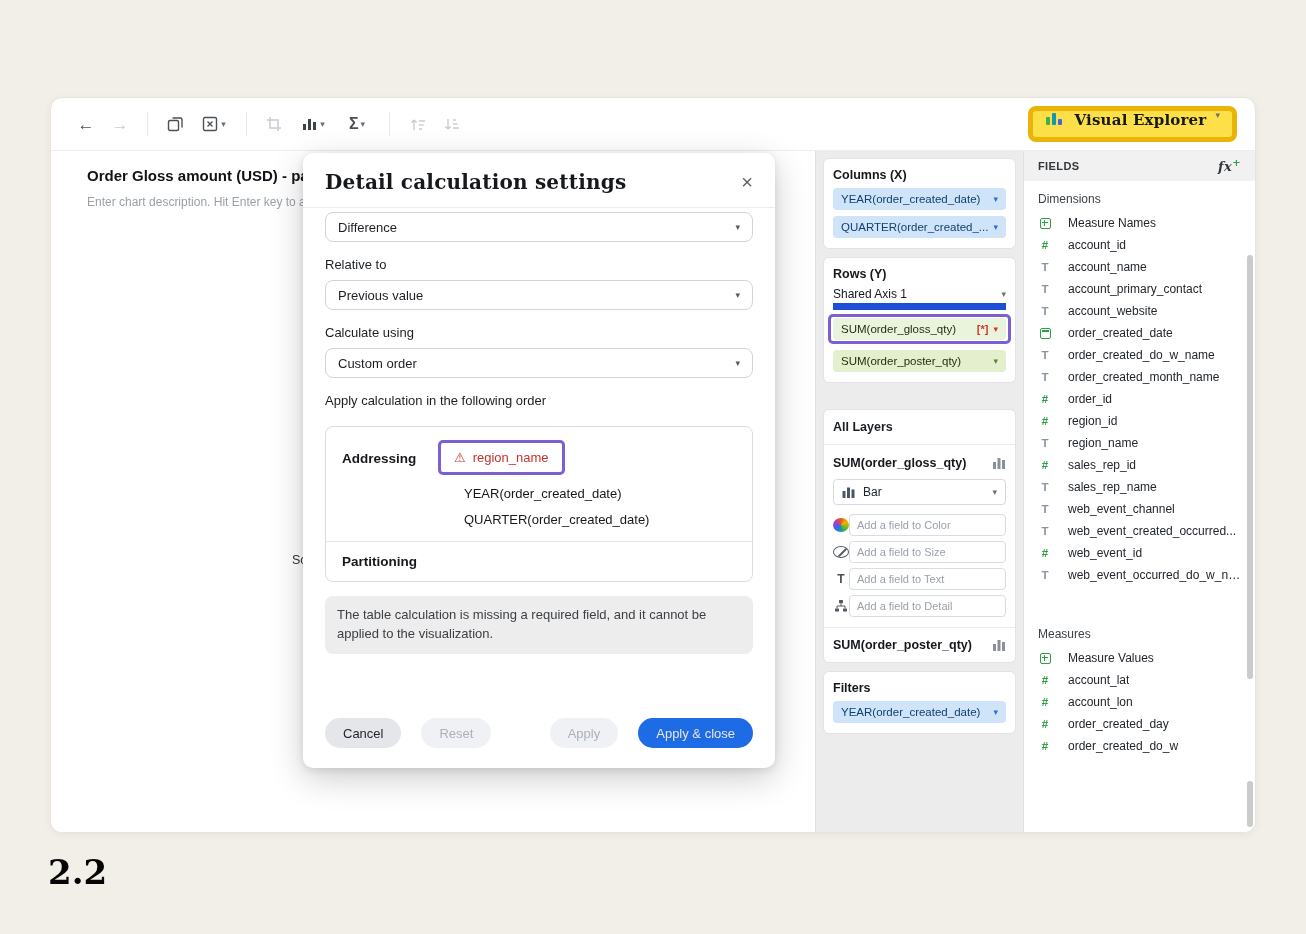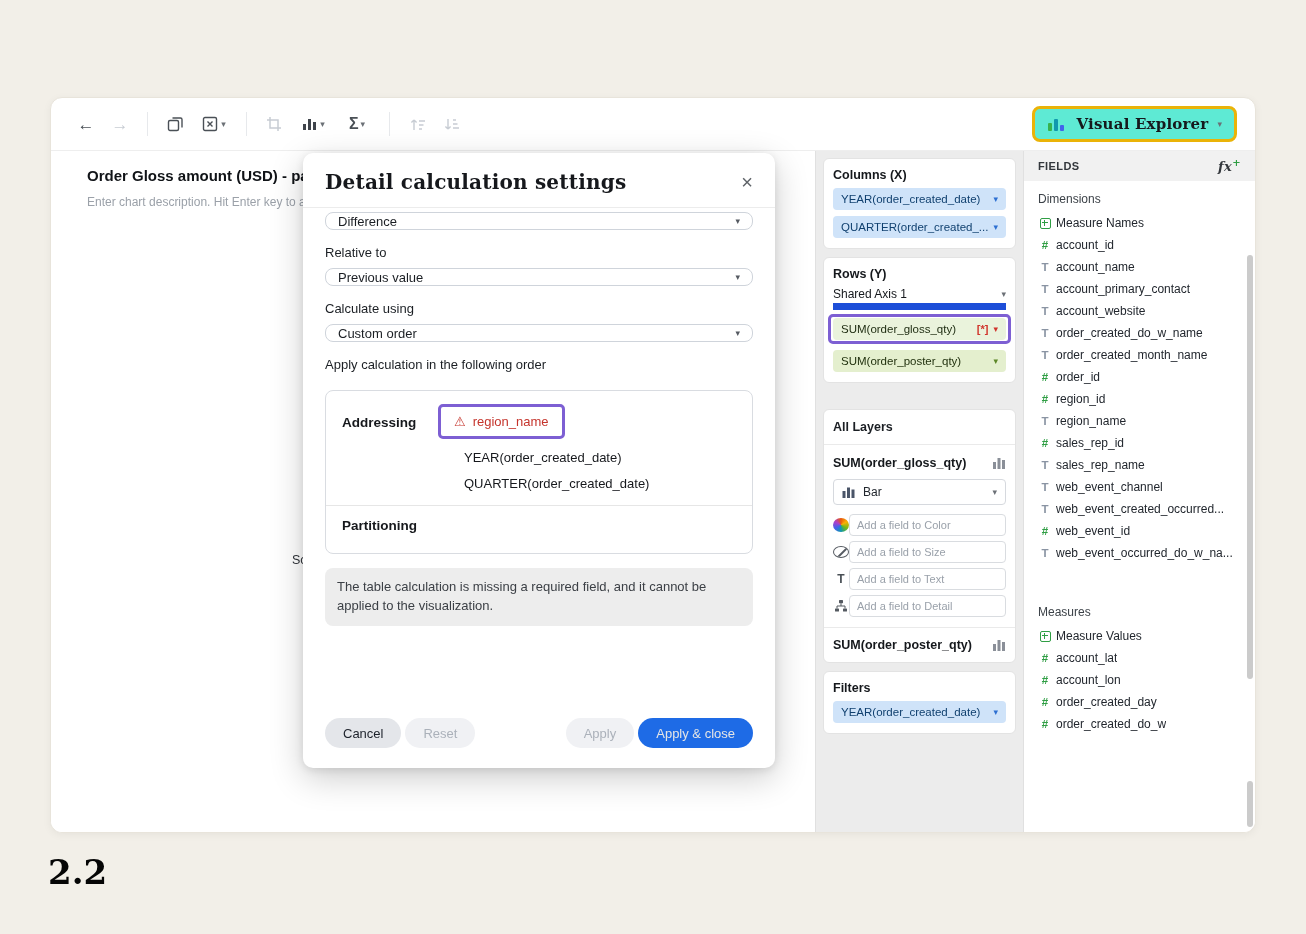--- a/index.html
+++ b/index.html
@@ -20,22 +20,22 @@
   }
   
   .toolbar { height:53px; display:flex; align-items:center; padding:0 18px; border-bottom:1px solid #eeeeee; }
   .tb-btn { width:34px; height:34px; display:flex; align-items:center; justify-content:center; border-radius:6px; cursor:pointer; gap:2px; }
   .tb-glyph { font-size:17px; color:#4a5056; line-height:1; }
   .tb-glyph.dis { color:#c7ccd3; }
   .tb-div { width:1px; height:24px; background:#e7e9ec; margin:0 10px; }
   .caret { font-size:9px; color:#6b7076; line-height:1; }
   .tb-spacer { flex:1; }
   .ve-switcher {
-    display:flex; align-items:center; gap:9px; border:3px solid #eab308; border-radius:8px;
-    height:36px; padding:0 12px; cursor:pointer; background:#5eead4;
+    display:flex; align-items:flex-start; gap:9px; border:5px solid #eab308; border-radius:8px;
+    height:36px; padding:0 12px; cursor:pointer; background:#fde047;
   }
   .ve-label { font-family:"DejaVu Serif", serif; font-size:15px; font-weight:600; color:#16181c; letter-spacing:.2px; }
   
   .content { display:flex; height:682px; }
   .main-area { flex:1; position:relative; background:#fff; }
   .chart-title { font-size:15px; font-weight:700; color:#101317; padding:16px 0 0 36px; }
   .chart-desc { font-size:12px; color:#9ba1a9; padding:11px 0 0 36px; }
   .fragment { position:absolute; left:241px; top:402px; font-size:12.5px; color:#30343a; }
   
   .shelf-panel { width:208px; background:#ececec; border-left:1px solid #e0e0e0; padding:7px; overflow:hidden; }
@@ -76,21 +76,21 @@
   .fields-panel { width:232px; background:#fff; border-left:1px solid #e0e0e0; position:relative; overflow:hidden; }
   .tabs { height:44px; display:flex; align-items:stretch; padding-left:62px; gap:46px; border-bottom:1px solid #efefef; }
   .tab { display:flex; align-items:center; font-size:13px; color:#5b6066; position:relative; cursor:pointer; }
   .tab.active { color:#101317; font-weight:600; }
   .tab.active::after { content:''; position:absolute; left:-4px; right:-4px; bottom:0; height:3px; background:#3e7b27; border-radius:2px 2px 0 0; }
   .fields-bar { height:30px; background:#f1f1f1; display:flex; align-items:center; justify-content:space-between; padding:0 14px; font-size:11px; font-weight:700; letter-spacing:.4px; color:#33373c; }
   .fx { font-family:"DejaVu Serif", serif; font-style:italic; font-size:13px; color:#33373c; font-weight:600; cursor:pointer; }
   .fx sup { color:#2f9e44; font-style:normal; font-weight:700; font-size:10px; }
   .group-label { font-size:12px; color:#3c4248; padding:11px 14px 6px; }
   .group-label.measures { margin-top:30px; }
-  .field-row { display:flex; align-items:center; gap:4px; height:22px; padding:0 14px; font-size:12px; color:#22272e; cursor:grab; }
+  .field-row { display:flex; align-items:center; gap:16px; height:22px; padding:0 14px; font-size:12px; color:#22272e; cursor:grab; }
   .fi { width:14px; flex:0 0 14px; display:inline-flex; align-items:center; justify-content:center; }
   .fi-number { color:#2f9e44; font-weight:700; font-size:11.5px; }
   .fi-text { color:#8a94a3; font-weight:700; font-size:11.5px; }
   .fi-date { width:11px; height:11px; flex:0 0 11px; margin:0 1.5px; border:1.3px solid #2f9e44; border-radius:2px; position:relative; }
   .fi-date::before { content:''; position:absolute; left:1px; right:1px; top:1.5px; height:2.2px; background:#2f9e44; }
   .fi-special { width:11px; height:11px; flex:0 0 11px; margin:0 1.5px; border:1.3px solid #2f9e44; border-radius:2px; position:relative; }
   .fi-special::before { content:''; position:absolute; inset:1.3px;
     background:linear-gradient(#2f9e44,#2f9e44) center/100% 1.3px no-repeat,
                linear-gradient(#2f9e44,#2f9e44) center/1.3px 100% no-repeat; }
   .fi-label { white-space:nowrap; overflow:hidden; text-overflow:ellipsis; }
@@ -102,34 +102,34 @@
     position:absolute; left:303px; top:153px; width:472px; height:615px;
     background:#fff; border-radius:10px; z-index:20;
     box-shadow:0 10px 34px rgba(0,0,0,.20), 0 2px 8px rgba(0,0,0,.10);
     display:flex; flex-direction:column;
   }
   .modal-header { display:flex; align-items:center; justify-content:space-between; padding:17px 22px 13px; border-bottom:1px solid #ececec; }
   .modal-title { font-family:"DejaVu Serif", serif; font-size:20px; font-weight:600; color:#16181c; letter-spacing:.2px; }
   .modal-close { font-size:20px; color:#5f6368; line-height:1; cursor:pointer; }
   .modal-body { padding:4px 22px 0; }
   .f-label { font-size:13px; font-weight:500; color:#1b1f24; margin:15px 0 8px; }
-  .select { height:18px; border:1px solid #cfd4db; border-radius:8px; display:flex; align-items:center; justify-content:space-between; padding:0 12px; font-size:13px; color:#1b1f24; cursor:pointer; }
+  .select { height:30px; border:1px solid #cfd4db; border-radius:8px; display:flex; align-items:center; justify-content:space-between; padding:0 12px; font-size:13px; color:#1b1f24; cursor:pointer; }
   .select .caret { color:#555a61; }
-  .order-box { border:1px solid #d9dce1; border-radius:8px; padding:13px 16px 20px; margin-top:18px; }
+  .order-box { border:1px solid #d9dce1; border-radius:8px; padding:13px 16px 12px; margin-top:18px; }
   .addr-row { display:flex; }
   .addr-label { width:96px; flex:0 0 96px; font-size:13.5px; font-weight:700; color:#16181c; padding-top:11px; }
   .addr-items { flex:1; display:flex; flex-direction:column; gap:11px; }
   .warn-item { display:inline-flex; align-items:center; gap:7px; border:3px solid #7d5fd3; border-radius:5px; padding:7px 13px; color:#c5342c; font-size:13px; align-self:flex-start; cursor:pointer; }
   .warn-icon { font-size:13px; line-height:1; color:#c5342c; }
   .addr-item { font-size:13px; color:#16181c; padding-left:26px; cursor:pointer; }
   .order-divider { border:0; border-top:1px solid #e6e6e6; margin:14px -16px 12px; }
   .part-label { font-size:13.5px; font-weight:700; color:#16181c; }
   .note { margin-top:14px; background:#ededed; border-radius:8px; padding:10px 12px; font-size:13px; color:#3c4046; line-height:1.45; }
   .modal-footer { margin-top:auto; display:flex; justify-content:space-between; align-items:center; padding:0 22px 20px; }
-  .btn-group { display:flex; gap:4px; }
+  .btn-group { display:flex; gap:20px; }
   .btn { height:30px; border:none; border-radius:16px; padding:0 18px; font-size:13px; font-weight:500; font-family:inherit; cursor:pointer; }
   .btn-secondary { background:#e4e6ea; color:#1d222b; }
   .btn-disabled { background:#f0f1f4; color:#abb1ba; cursor:default; }
   .btn-primary { background:#1e6be6; color:#e5e5e5; }
   
   .page-label { position:absolute; left:48px; top:852px; font-family:"DejaVu Serif", serif; font-size:34px; font-weight:700; color:#050505; }
 </style>
 </head>
 <body>
 
@@ -324,20 +324,24 @@
           </div>
           <div class="field-row">
             <span class="fi fi-text">T</span>
             <span class="fi-label">account_primary_contact</span>
           </div>
           <div class="field-row">
             <span class="fi fi-text">T</span>
             <span class="fi-label">account_website</span>
           </div>
           <div class="field-row">
+            <span class="fi fi-date"></span>
+            <span class="fi-label">order_created_date</span>
+          </div>
+          <div class="field-row">
             <span class="fi fi-text">T</span>
             <span class="fi-label">order_created_do_w_name</span>
           </div>
           <div class="field-row">
             <span class="fi fi-text">T</span>
             <span class="fi-label">order_created_month_name</span>
           </div>
           <div class="field-row">
             <span class="fi fi-number">#</span>
             <span class="fi-label">order_id</span>

